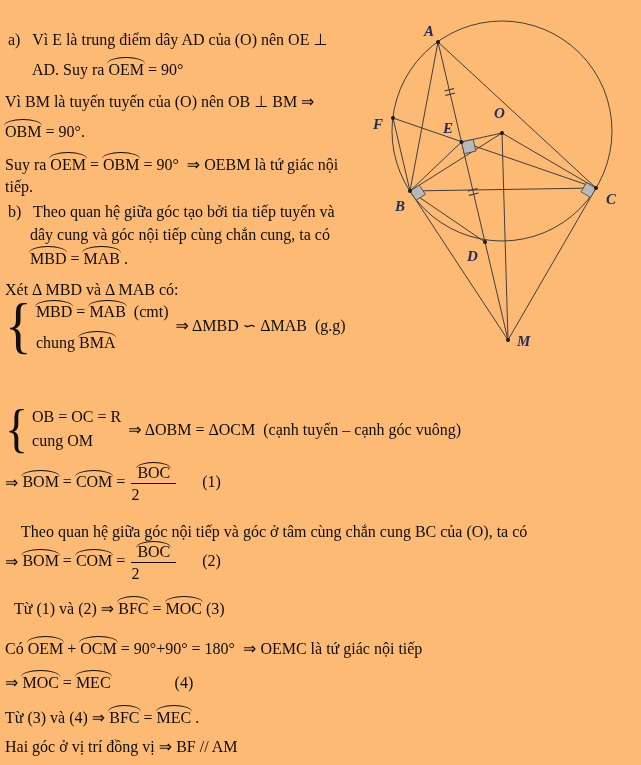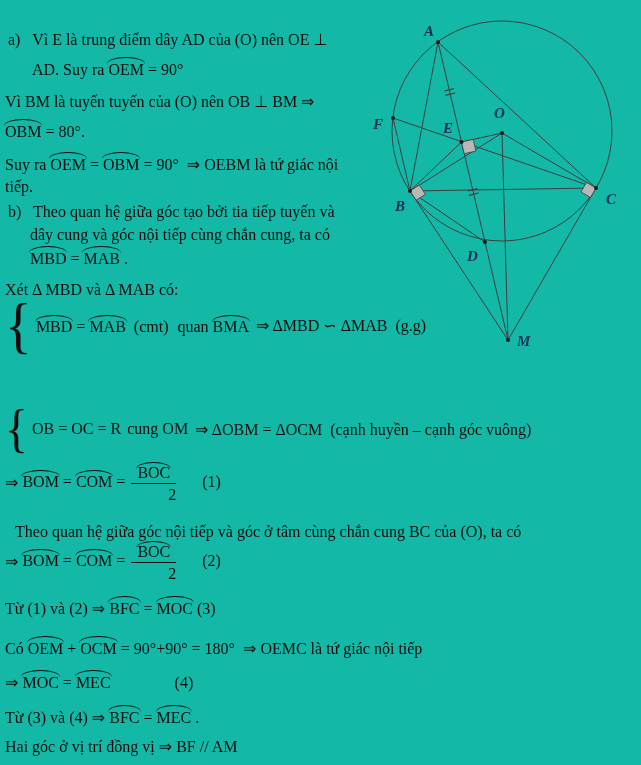--- a/index.html
+++ b/index.html
@@ -1,80 +1,80 @@
 <!DOCTYPE html>
 <html><head>
 <meta charset="utf-8">
 <style>
   html,body{margin:0;padding:0;background:#fff;}
-  #page{position:relative;width:641px;height:765px;background:#14b8a6;overflow:hidden;
+  #page{position:relative;width:641px;height:765px;background:#fdba74;overflow:hidden;
         font-family:"Liberation Serif",serif;color:#0e0e0e;}
   .mline{position:absolute;font-size:16px;line-height:20px;white-space:pre;}
   .mline span{white-space:pre;}
   
   .ang{position:relative;display:inline-block;}
   .ang::before{content:"";position:absolute;left:-1px;right:-1px;top:-3px;height:6px;
                border-top:1.3px solid #0e0e0e;
                border-radius:50% 50% 0 0 / 100% 100% 0 0;}
   
   .fline{position:absolute;display:flex;align-items:center;font-size:16px;white-space:pre;height:44px;}
-  .frac{display:inline-flex;flex-direction:column;align-items:flex-end;margin:0 2px;}
+  .frac{display:inline-flex;flex-direction:column;align-items:flex-start;margin:0 2px;}
   .frac .num{padding:5px 6px 1px;border-bottom:1.3px solid #0e0e0e;line-height:1.05;}
   .frac .den{line-height:1.2;padding-top:1px;}
   
   .system{position:absolute;display:flex;align-items:center;font-size:16px;}
   .brace{font-size:56px;font-weight:400;line-height:1;transform:scaleY(1.08);
          margin-right:4px;color:#0e0e0e;font-family:"Liberation Serif",serif;}
-  .sysrows{display:flex;flex-direction:row;gap:9px;}
+  .sysrows{display:flex;flex-direction:column;gap:9px;}
   .srow{white-space:pre;padding-top:4px;}
   .sconcl{margin-left:7px;white-space:pre;}
   
   #diagram{position:absolute;left:370px;top:0;width:271px;height:365px;}
   .ptlabel{font:italic bold 15px "Liberation Serif",serif;fill:#1f2d5c;}
 </style>
 </head>
 <body>
 
 <div id="page">
 
   <div class="mline" style="left:8px;top:30px"><span>a)   Vì E là trung điểm dây AD của (O) nên OE ⊥</span></div>
   <div class="mline" style="left:32px;top:60px"><span>AD. Suy ra </span><span class="ang">OEM</span><span> = 90°</span></div>
   <div class="mline" style="left:5px;top:92px"><span>Vì BM là tuyến tuyến của (O) nên OB ⊥ BM ⇒</span></div>
-  <div class="mline" style="left:5px;top:122px"><span class="ang">OBM</span><span> = 80°.</span></div>
+  <div class="mline" style="left:5px;top:122px"><span class="ang">OBM</span><span> = 90°.</span></div>
   <div class="mline" style="left:5px;top:155px"><span>Suy ra </span><span class="ang">OEM</span><span> = </span><span class="ang">OBM</span><span> = 90°  ⇒ OEBM là tứ giác nội</span></div>
   <div class="mline" style="left:5px;top:177px"><span>tiếp.</span></div>
 
   <div class="mline" style="left:30px;top:225px"><span>dây cung và góc nội tiếp cùng chắn cung, ta có</span></div>
   <div class="mline" style="left:8px;top:202px"><span>b)   Theo quan hệ giữa góc tạo bởi tia tiếp tuyến và</span></div>
   <div class="mline" style="left:30px;top:249px"><span class="ang">MBD</span><span> = </span><span class="ang">MAB</span><span> .</span></div>
   <div class="mline" style="left:5px;top:280px"><span>Xét Δ MBD và Δ MAB có:</span></div>
 
   <div class="system" style="left:5px;top:297px">
     <span class="brace">{</span>
     <div class="sysrows">
       <div class="srow"><span class="ang">MBD</span><span> = </span><span class="ang">MAB</span><span>  (cmt)</span></div>
-      <div class="srow"><span>quan </span><span class="ang">BMA</span></div>
+      <div class="srow"><span>chung </span><span class="ang">BMA</span></div>
     </div>
     <div class="sconcl"><span>⇒ ΔMBD ∽ ΔMAB  (g.g)</span></div>
   </div>
 
 
   <div class="system" style="left:5px;top:405px">
     <span class="brace" style="font-size:48px">{</span>
     <div class="sysrows" style="gap:6px">
       <div class="srow" style="padding-top:0"><span>OB = OC = R</span></div>
       <div class="srow" style="padding-top:0"><span>cung OM</span></div>
     </div>
-    <div class="sconcl"><span>⇒ ΔOBM = ΔOCM  (cạnh huyền – cạnh góc vuông)</span></div>
+    <div class="sconcl"><span>⇒ ΔOBM = ΔOCM  (cạnh tuyến – cạnh góc vuông)</span></div>
   </div>
 
   <div class="fline" style="left:5px;top:460px"><span>⇒ </span><span class="ang">BOM</span><span> = </span><span class="ang">COM</span><span> = </span><span class="frac"><span class="num"><span class="ang">BOC</span></span><span class="den">2</span></span><span>      (1)</span></div>
-  <div class="mline" style="left:15px;top:522px"><span>Theo quan hệ giữa góc nội tiếp và góc ở tâm cùng chắn cung BC của (O), ta có</span></div>
+  <div class="mline" style="left:21px;top:522px"><span>Theo quan hệ giữa góc nội tiếp và góc ở tâm cùng chắn cung BC của (O), ta có</span></div>
   <div class="fline" style="left:5px;top:539px"><span>⇒ </span><span class="ang">BOM</span><span> = </span><span class="ang">COM</span><span> = </span><span class="frac"><span class="num"><span class="ang">BOC</span></span><span class="den">2</span></span><span>      (2)</span></div>
-  <div class="mline" style="left:5px;top:599px"><span>Từ (1) và (2) ⇒ </span><span class="ang">BFC</span><span> = </span><span class="ang">MOC</span><span> (3)</span></div>
+  <div class="mline" style="left:14px;top:599px"><span>Từ (1) và (2) ⇒ </span><span class="ang">BFC</span><span> = </span><span class="ang">MOC</span><span> (3)</span></div>
   <div class="mline" style="left:5px;top:639px"><span>Có </span><span class="ang">OEM</span><span> + </span><span class="ang">OCM</span><span> = 90°+90° = 180°  ⇒ OEMC là tứ giác nội tiếp</span></div>
   <div class="mline" style="left:5px;top:673px"><span>⇒ </span><span class="ang">MOC</span><span> = </span><span class="ang">MEC</span><span>                (4)</span></div>
   <div class="mline" style="left:5px;top:708px"><span>Từ (3) và (4) ⇒ </span><span class="ang">BFC</span><span> = </span><span class="ang">MEC</span><span> .</span></div>
   <div class="mline" style="left:5px;top:737px"><span>Hai góc ở vị trí đồng vị ⇒ BF // AM</span></div>
 
   <svg id="diagram" viewBox="0 0 271 365">
     <g stroke="#3f3f3f" stroke-width="1" fill="none">
       <circle cx="132" cy="131" r="110"></circle>
 
       <line x1="68" y1="42" x2="138" y2="340"></line>

